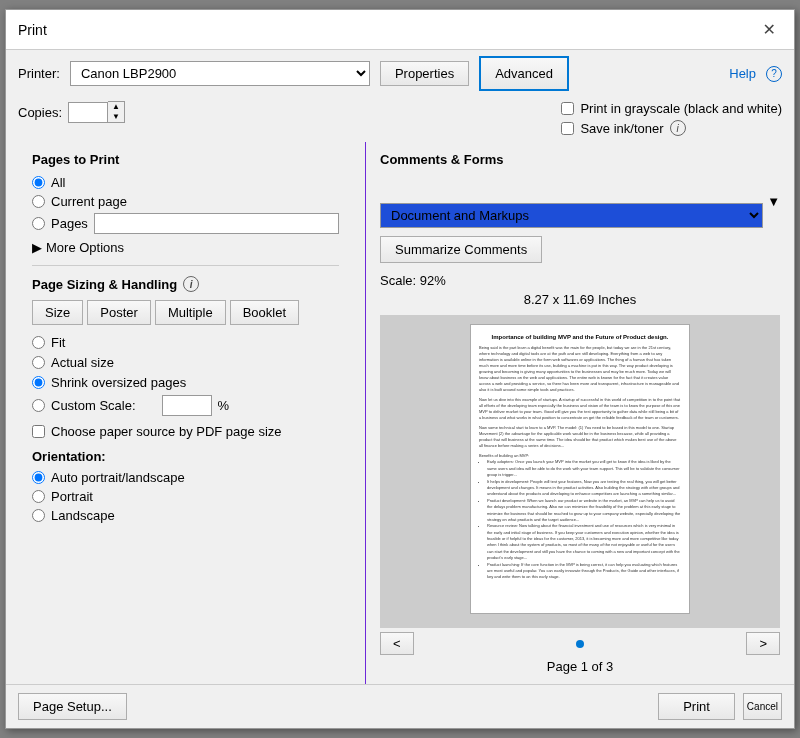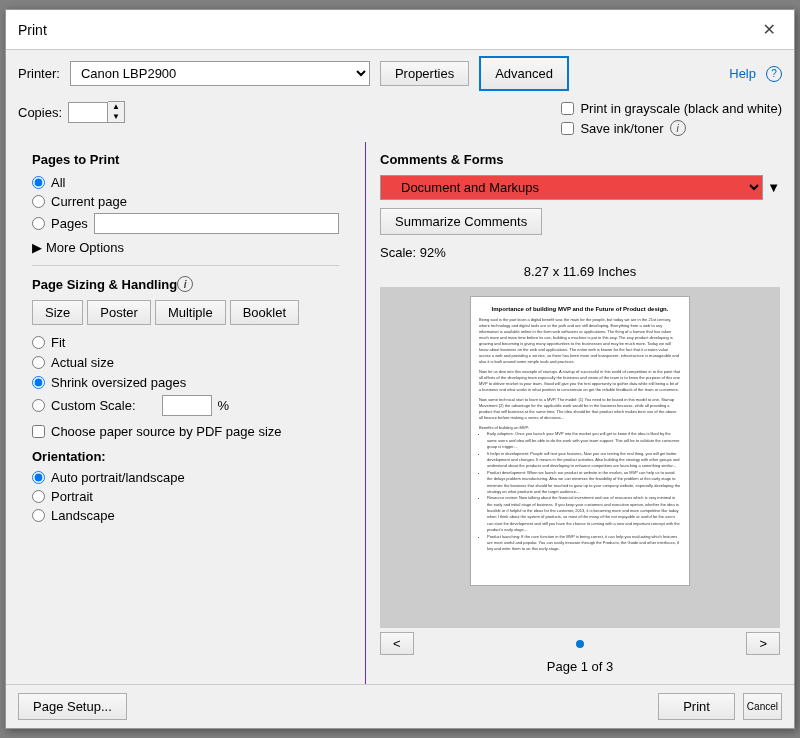--- a/index.html
+++ b/index.html
@@ -175,20 +175,21 @@
       border: none;
       border-top: 1px solid #ccc;
       margin: 10px 0;
     }
     .sizing-handling {
       margin-bottom: 8px;
     }
     .sizing-header {
       display: flex;
       align-items: center;
+      gap: 6px;
       font-weight: bold;
       margin-bottom: 8px;
     }
     .info-icon {
       width: 16px;
       height: 16px;
       border-radius: 50%;
       border: 1px solid #666;
       display: inline-flex;
       align-items: center;
@@ -249,24 +250,25 @@
       font-size: 13px;
     }
     .comments-select-wrap {
       display: flex;
       align-items: center;
       gap: 4px;
       margin-bottom: 8px;
     }
     .comments-select {
       flex: 1;
-      padding: 3px 16px;
-      border: 1px solid #999;
-      background: #ef4444;
-      font-size: 13px;
+      padding: 3px 6px;
+      border: 1px solid #999;
+      background: #1d4ed8;
+      font-size: 13px;
+      margin-top: 28px;
     }
     .summarize-btn {
       padding: 5px 14px;
       border: 1px solid #adadad;
       background: linear-gradient(to bottom, #f8f8f8, #e8e8e8);
       cursor: pointer;
       font-size: 13px;
       color: #000;
       margin-bottom: 10px;
       align-self: flex-start;

